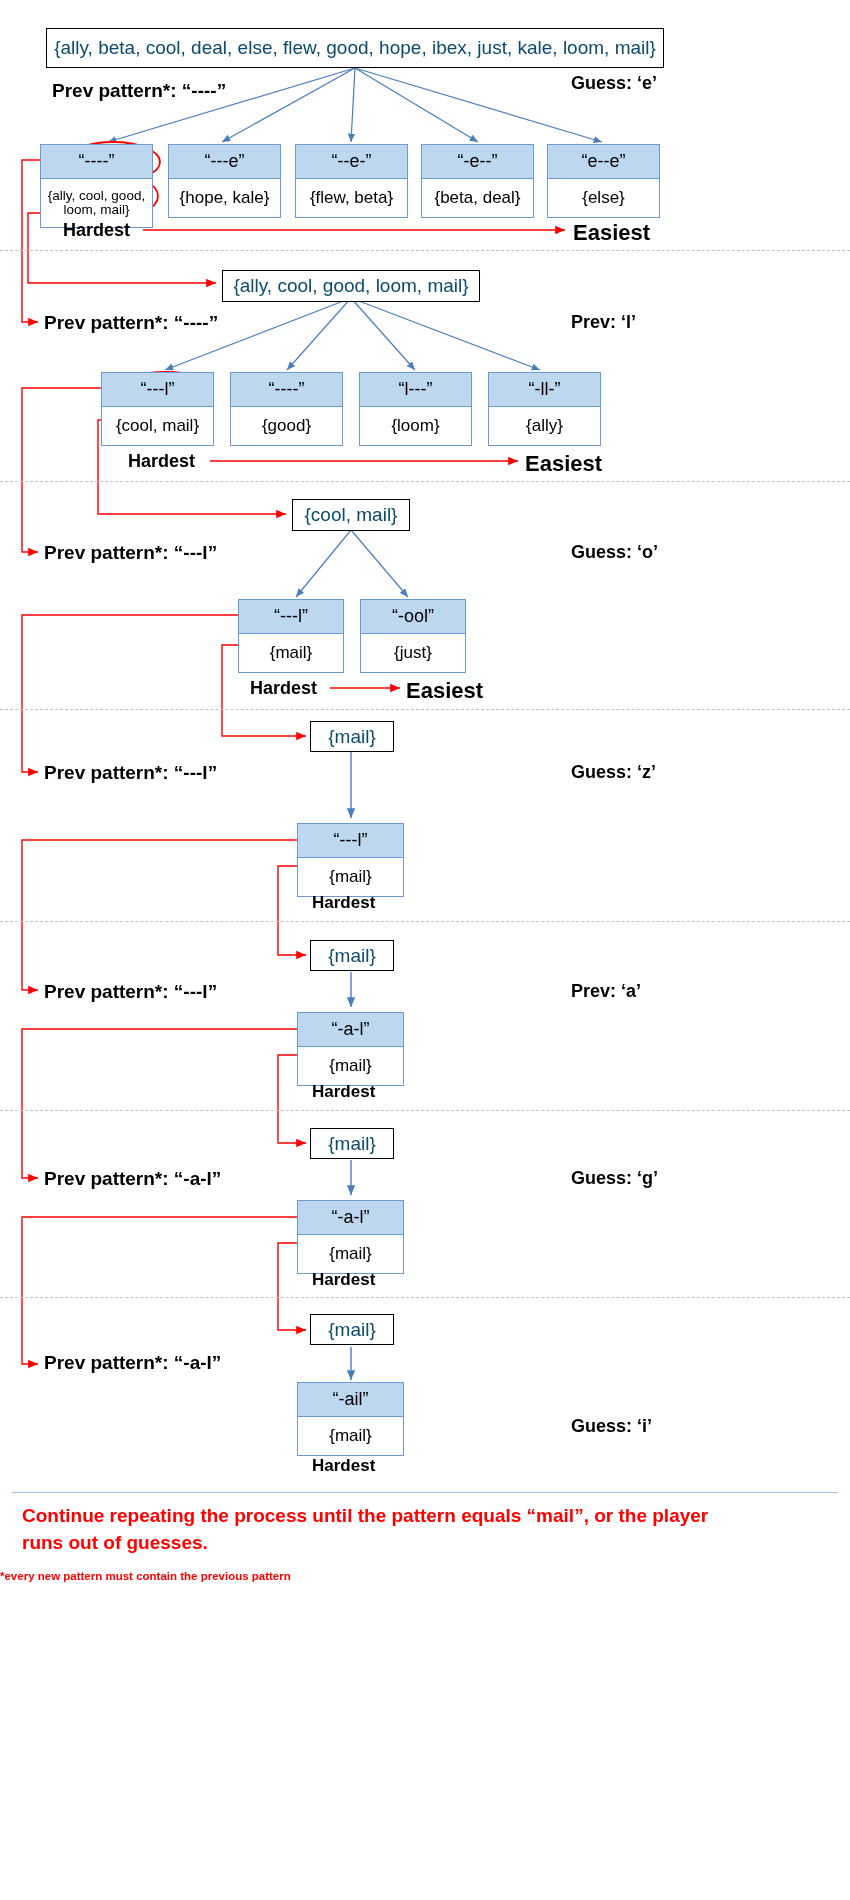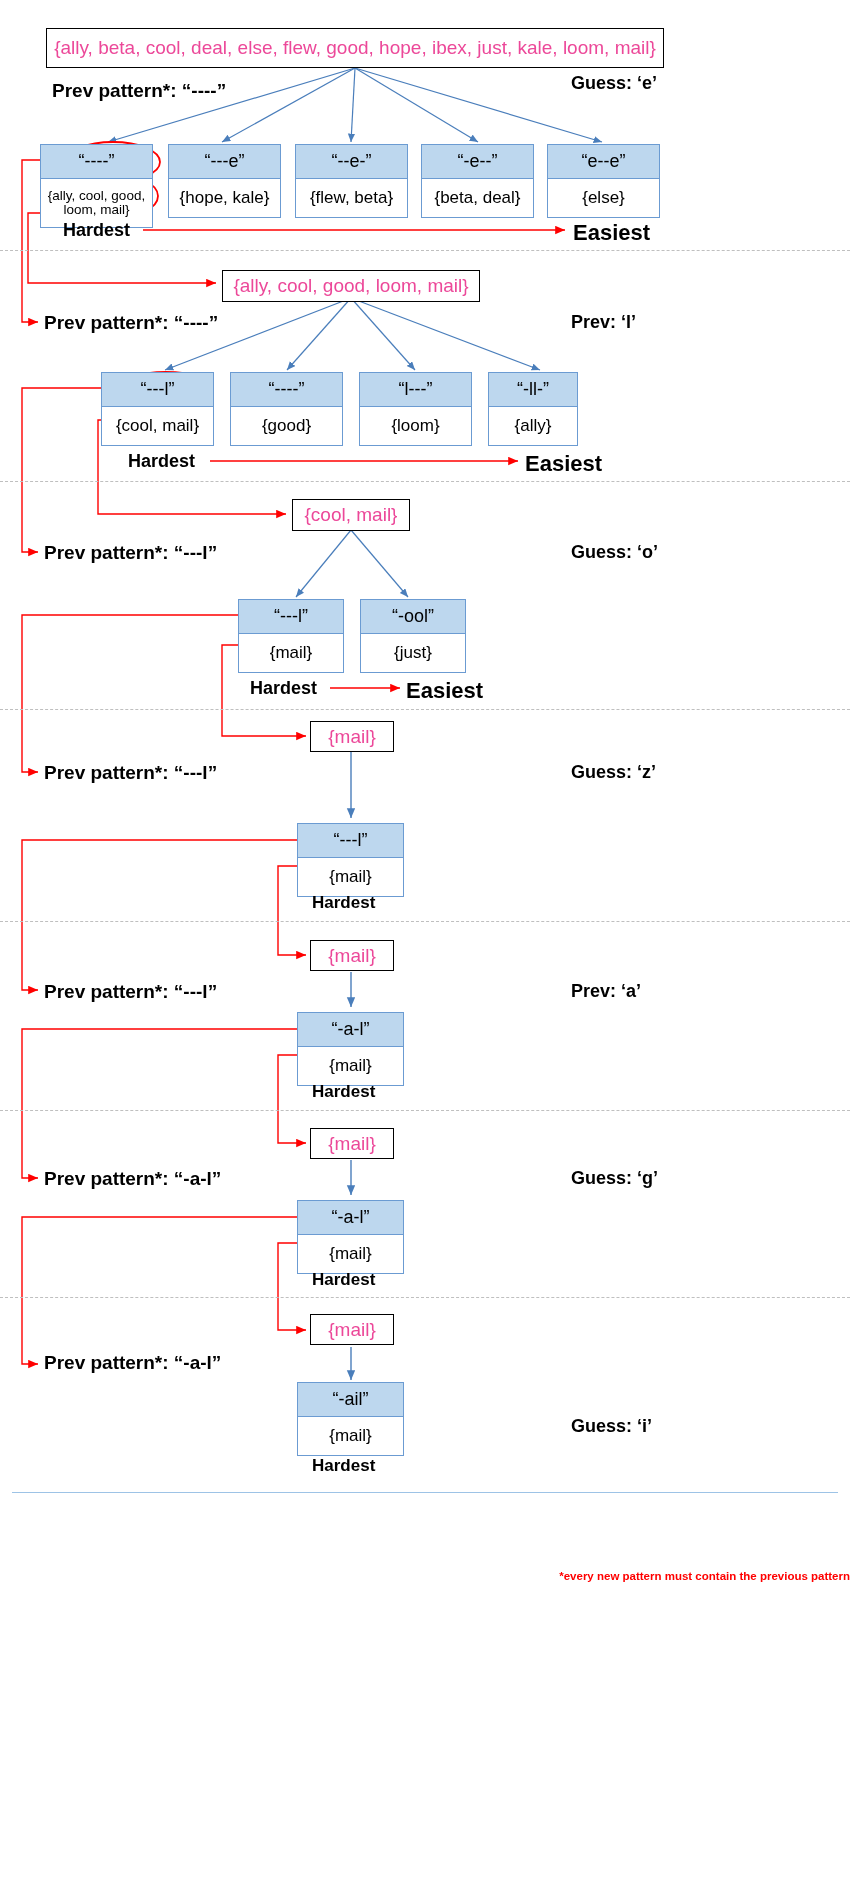--- a/index.html
+++ b/index.html
@@ -9,21 +9,21 @@
     position:relative;overflow:hidden;
   }
   .stage{position:absolute;left:0;top:0;width:850px;height:1900px;}
   svg.wires{position:absolute;left:0;top:0;width:850px;height:1900px;pointer-events:none;}
 
   
   .rootbox{
     position:absolute;box-sizing:border-box;
     border:1.6px solid #000;background:#fff;
     display:flex;align-items:center;justify-content:center;
-    font-size:19px;color:#ec4899;white-space:nowrap;
+    font-size:19px;color:#0c4a6e;white-space:nowrap;
   }
   .cand{
     position:absolute;box-sizing:border-box;
     border:1px solid #6b9bd2;background:#fff;
   }
   .cand .pat{
     box-sizing:border-box;background:#bdd7ee;border-bottom:1px solid #6b9bd2;
     display:flex;align-items:center;justify-content:center;
     font-size:18px;color:#000;height:34px;letter-spacing:0px;
   }
@@ -43,21 +43,21 @@
   .hard{font-size:18px;}
   .easy{font-size:22px;}
   .hardlabel{font-size:17px;}
 
   .footer{
     position:absolute;color:#ff0000;font-weight:bold;font-size:19px;
     line-height:1.35;
   }
   .footnote{
     position:absolute;color:#ff0000;font-weight:bold;font-size:11.5px;
-    text-align:right;width:850px;left:0;
+    text-align:left;width:850px;left:0;
   }
   .divider{
     position:absolute;left:0;width:850px;height:0;
     border-top:1.5px dashed #bfbfbf;
   }
   .soliddiv{
     position:absolute;left:12px;width:826px;height:0;
     border-top:1.5px solid #9dc3e6;
   }
 </style>
@@ -181,21 +181,21 @@
     <div class="words">{cool, mail}</div>
   </div>
   <div class="cand" style="left:230px;top:372px;width:113px;">
     <div class="pat">“----”</div>
     <div class="words">{good}</div>
   </div>
   <div class="cand" style="left:359px;top:372px;width:113px;">
     <div class="pat">“l---”</div>
     <div class="words">{loom}</div>
   </div>
-  <div class="cand" style="left:488px;top:372px;width:90px;">
+  <div class="cand" style="left:488px;top:372px;width:113px;">
     <div class="pat">“-ll-”</div>
     <div class="words">{ally}</div>
   </div>
 
   <div class="redtxt hard" style="left:128px;top:451px;">Hardest</div>
   <div class="redtxt easy" style="left:525px;top:451px;">Easiest</div>
 
   <div class="divider" style="top:481px;"></div>
 
   <div class="rootbox" style="left:292px;top:499px;width:118px;height:32px;">{cool, mail}</div>
@@ -262,16 +262,18 @@
   <div class="redtxt guess" style="left:571px;top:1416px;">Guess: ‘i’</div>
 
   <div class="cand" style="left:297px;top:1382px;width:107px;">
     <div class="pat">“-ail”</div>
     <div class="words">{mail}</div>
   </div>
   <div class="redtxt hardlabel" style="left:312px;top:1456px;">Hardest</div>
 
   <div class="soliddiv" style="top:1492px;"></div>
 
+  <div class="footer" style="left:22px;top:1503px;width:806px;">Continue repeating the process until the pattern equals “mail”, or the player</div>
+  <div class="footer" style="left:22px;top:1530px;width:806px;">runs out of guesses.</div>
 
   <div class="footnote" style="top:1570px;">*every new pattern must contain the previous pattern</div>
 
 </div>
 
 </body></html>

